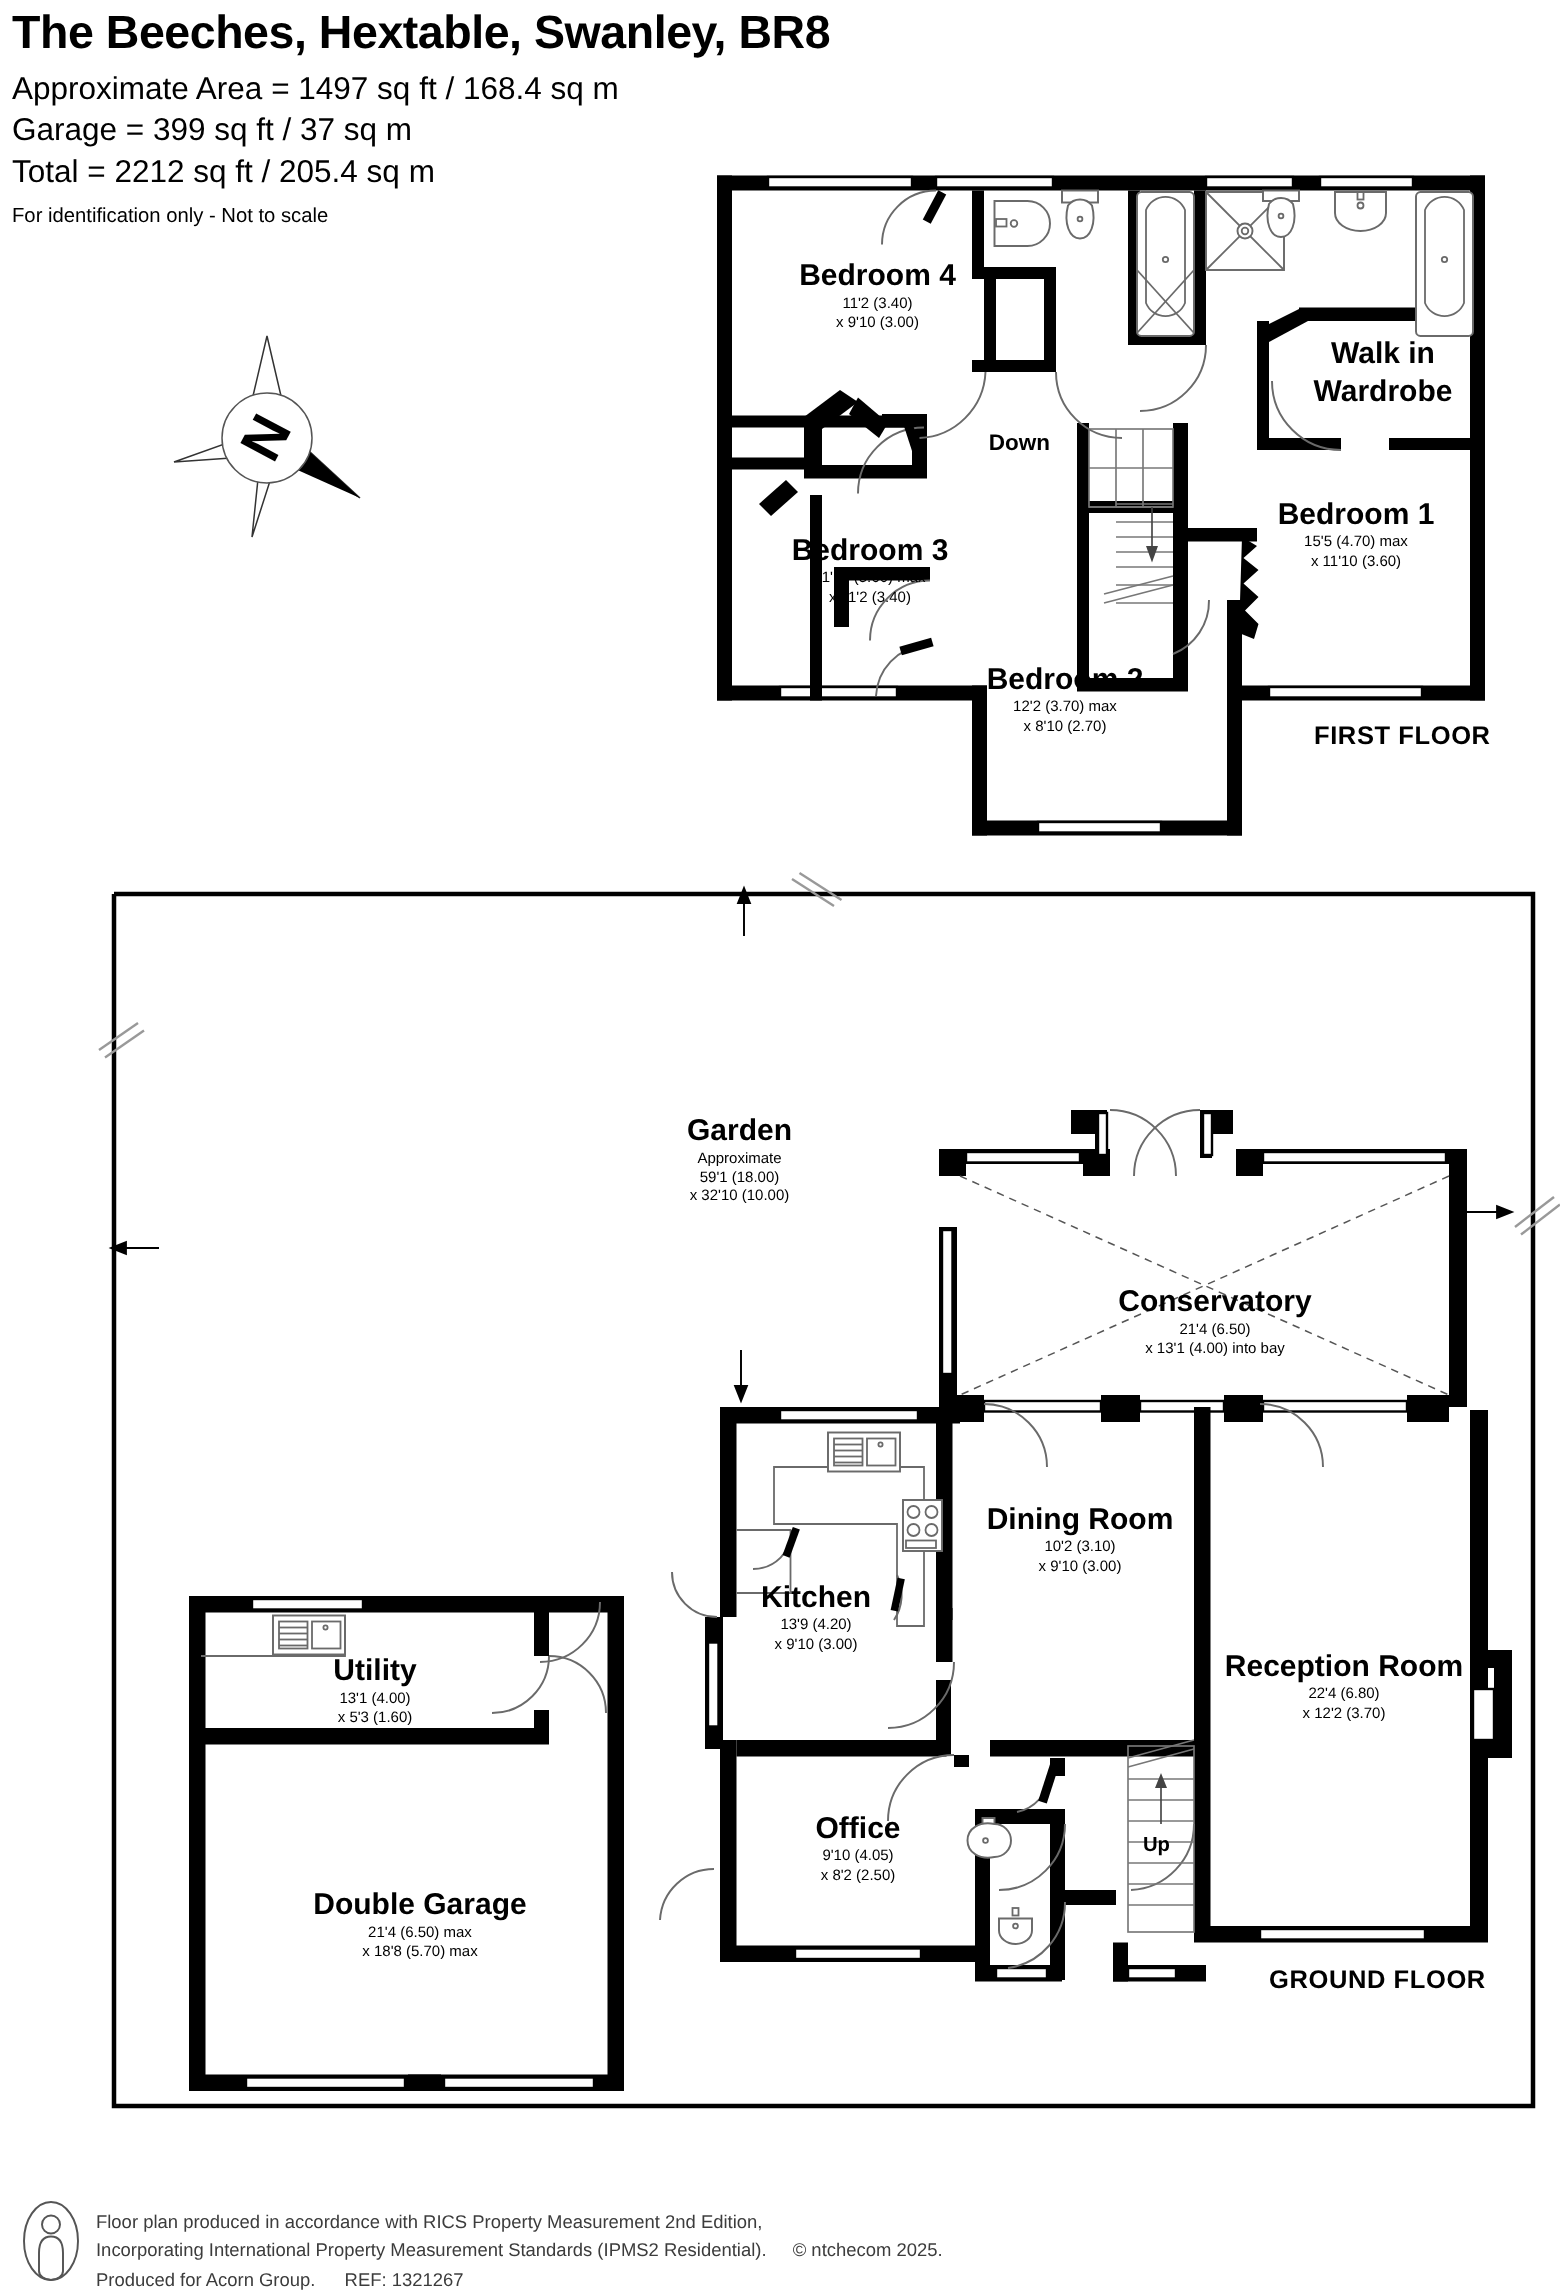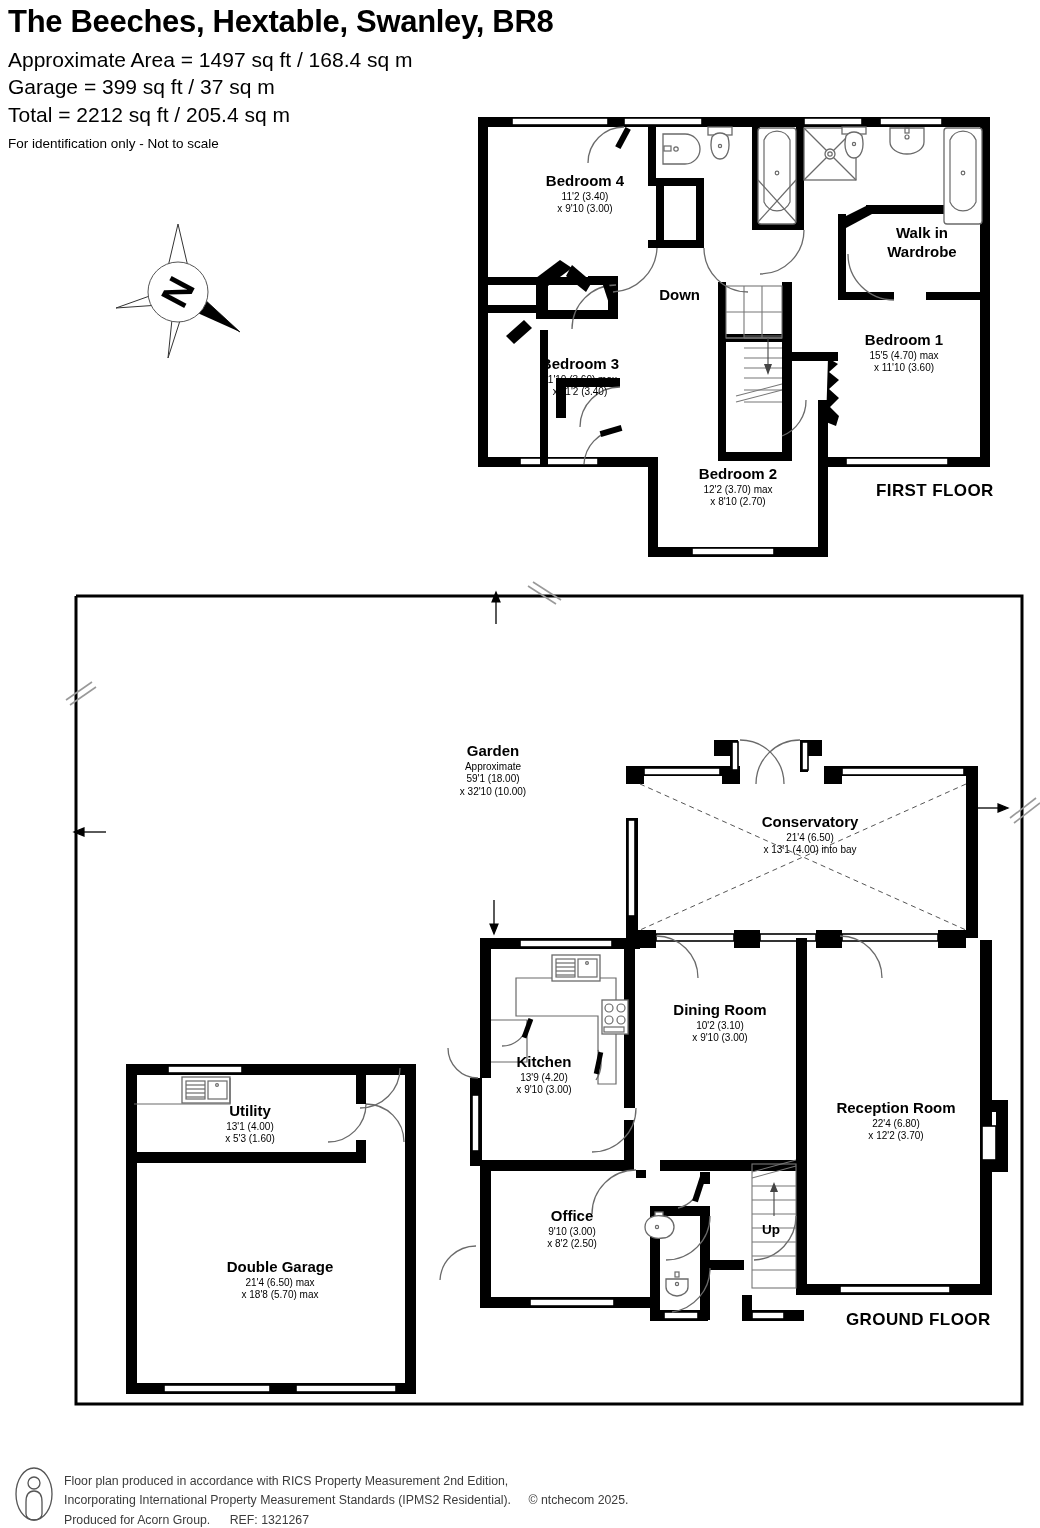--- a/index.html
+++ b/index.html
@@ -60,21 +60,21 @@
   }
 
   
   .room-label {
     position: absolute;
     text-align: center;
     line-height: 1.26;
     white-space: nowrap;
   }
   .room-label .rname {
-    font-size: 15px;
+    font-size: 20px;
     font-weight: bold;
   }
   .room-label .rdim {
     font-size: 10px;
   }
   .floor-tag {
     position: absolute;
     font-size: 17px;
     font-weight: bold;
     letter-spacing: 0.4px;
@@ -525,21 +525,21 @@
   <div class="rdim">11'2 (3.40)</div>
   <div class="rdim">x 9'10 (3.00)</div>
 </div>
 
 <div class="room-label" style="left:480px; top:355px; width:200px;">
   <div class="rname">Bedroom 3</div>
   <div class="rdim">11'10 (3.60) max</div>
   <div class="rdim">x 11'2 (3.40)</div>
 </div>
 
-<div class="room-label" style="left:638px; top:441px; width:200px;margin-top:24px;">
+<div class="room-label" style="left:610px; top:441px; width:200px;">
   <div class="rname">Bedroom 2</div>
   <div class="rdim">12'2 (3.70) max</div>
   <div class="rdim">x 8'10 (2.70)</div>
 </div>
 
 <div class="room-label" style="left:808px; top:331px; width:192px;">
   <div class="rname">Bedroom 1</div>
   <div class="rdim">15'5 (4.70) max</div>
   <div class="rdim">x 11'10 (3.60)</div>
 </div>
@@ -551,21 +551,21 @@
 
 <div class="floor-tag" style="left:876px; top:481px;">FIRST FLOOR</div>
 
 <div class="room-label" style="left:400px; top:742px; width:186px;">
   <div class="rname">Garden</div>
   <div class="rdim">Approximate</div>
   <div class="rdim">59'1 (18.00)</div>
   <div class="rdim">x 32'10 (10.00)</div>
 </div>
 
-<div class="room-label" style="left:700px; top:813px; width:220px;">
+<div class="room-label" style="left:700px; top:856px; width:220px;">
   <div class="rname">Conservatory</div>
   <div class="rdim">21'4 (6.50)</div>
   <div class="rdim">x 13'1 (4.00) into bay</div>
 </div>
 
 <div class="room-label" style="left:620px; top:1001px; width:200px;">
   <div class="rname">Dining Room</div>
   <div class="rdim">10'2 (3.10)</div>
   <div class="rdim">x 9'10 (3.00)</div>
 </div>
@@ -577,21 +577,21 @@
 </div>
 
 <div class="room-label" style="left:806px; top:1099px; width:180px;">
   <div class="rname">Reception Room</div>
   <div class="rdim">22'4 (6.80)</div>
   <div class="rdim">x 12'2 (3.70)</div>
 </div>
 
 <div class="room-label" style="left:492px; top:1207px; width:160px;">
   <div class="rname">Office</div>
-  <div class="rdim">9'10 (3.00)</div>
+  <div class="rdim">9'10 (4.05)</div>
   <div class="rdim">x 8'2 (2.50)</div>
 </div>
 
 <div class="room-label" style="left:170px; top:1102px; width:160px;">
   <div class="rname">Utility</div>
   <div class="rdim">13'1 (4.00)</div>
   <div class="rdim">x 5'3 (1.60)</div>
 </div>
 
 <div class="room-label" style="left:190px; top:1258px; width:180px;">

